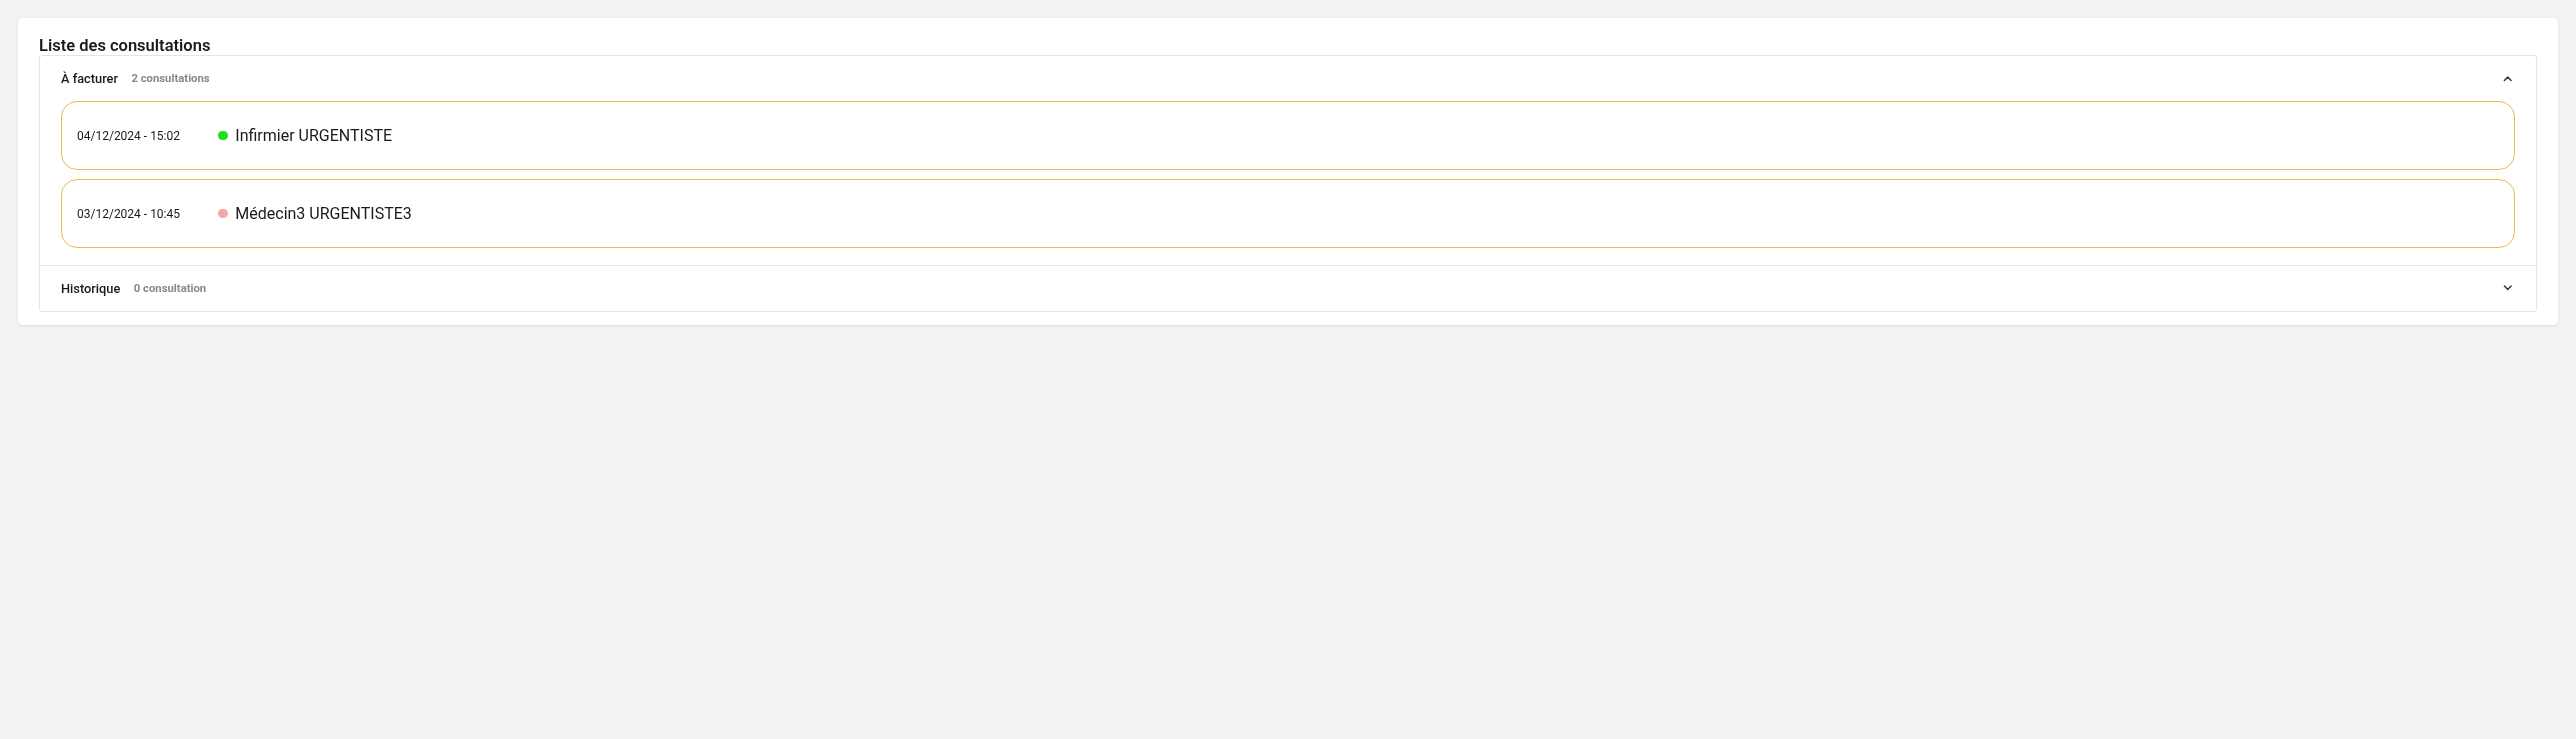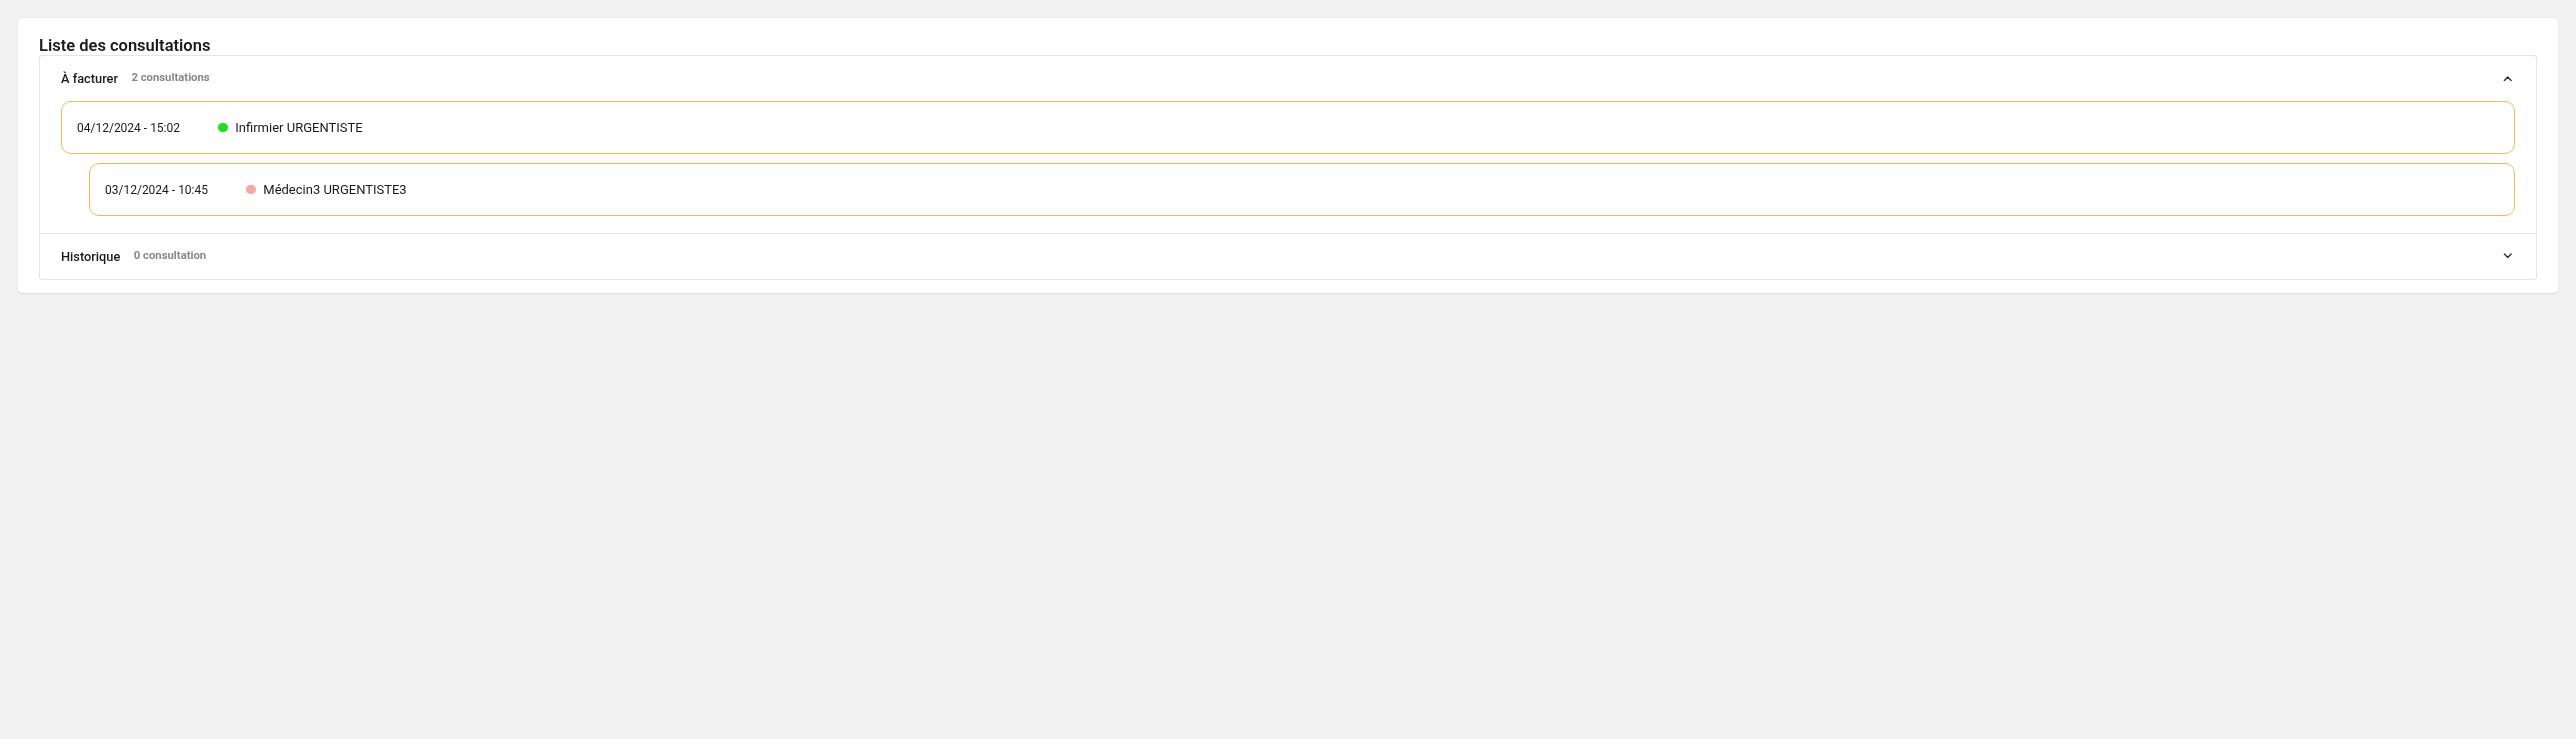--- a/index.html
+++ b/index.html
@@ -30,21 +30,21 @@
     }
     .section-header {
       display: flex;
       align-items: center;
       justify-content: space-between;
       padding: 15px 21px;
       cursor: pointer;
     }
     .section-header-left {
       display: flex;
-      align-items: flex-start;
+      align-items: center;
       gap: 13.5px;
     }
     .section-title {
       font-size: 12.8px;
       font-weight: 500;
       color: #1a1a1a;
     }
     .section-count {
       font-size: 11.3px;
       font-weight: 700;
@@ -56,51 +56,50 @@
       display: flex;
       align-items: center;
       justify-content: center;
       color: #333;
     }
     .section-body {
       padding: 0 21px 16.5px 21px;
     }
     .consultation-item {
       border: 0.8px solid #f0b75c;
-      border-radius: 10px;
-      padding: 18px 15px;
+      border-radius: 16px;
+      padding: 24px 15px;
       display: flex;
       align-items: center;
       gap: 21px;
       margin-bottom: 9px;
       cursor: pointer;
     }
     .consultation-item:last-child {
       margin-bottom: 0;
-      margin-left: 28px;
     }
     .consultation-datetime {
       font-size: 12px;
       color: #1a1a1a;
       font-weight: 400;
       min-width: 120px;
     }
     .consultation-name-wrap {
       display: flex;
       align-items: center;
       gap: 7.5px;
     }
     .status-dot {
       width: 9.8px;
       height: 9.8px;
       border-radius: 50%;
       flex-shrink: 0;
     }
     .consultation-name {
-      font-size: 13px;
+      font-size: 16px;
       color: #1a1a1a;
       font-weight: 400;
     }
     .divider {
       border-top: 0.8px solid #e4e4e4;
     }
   </style>
 </head>
 <body>
 

